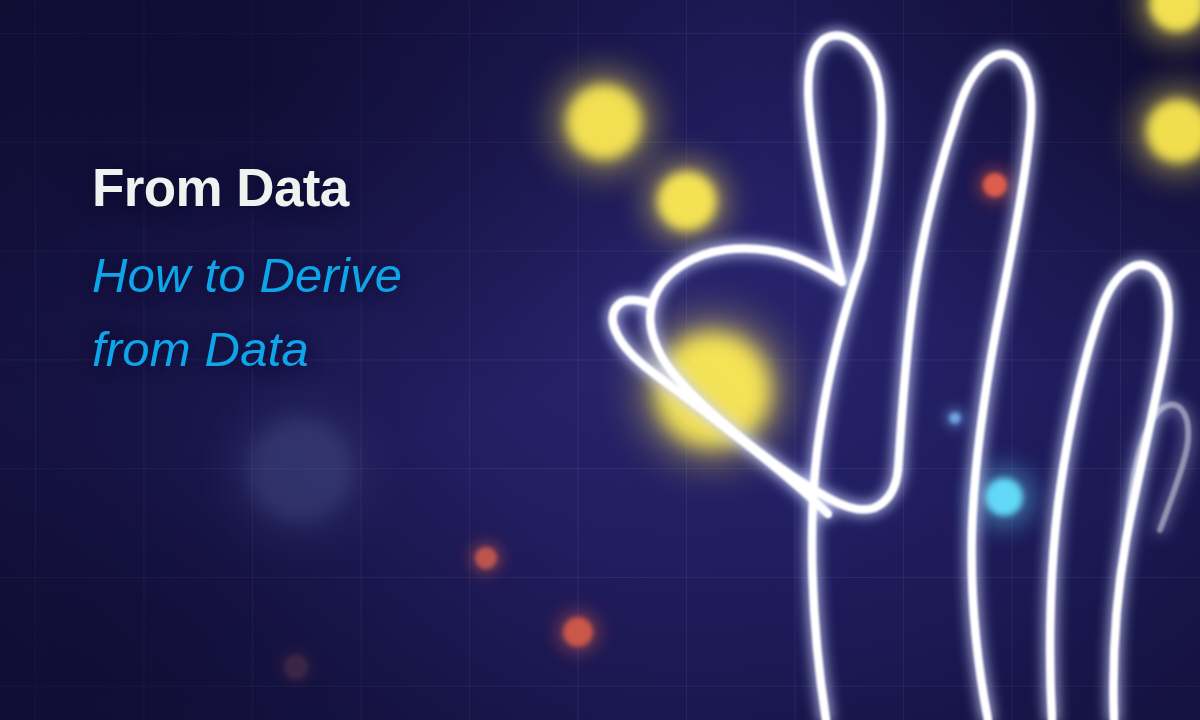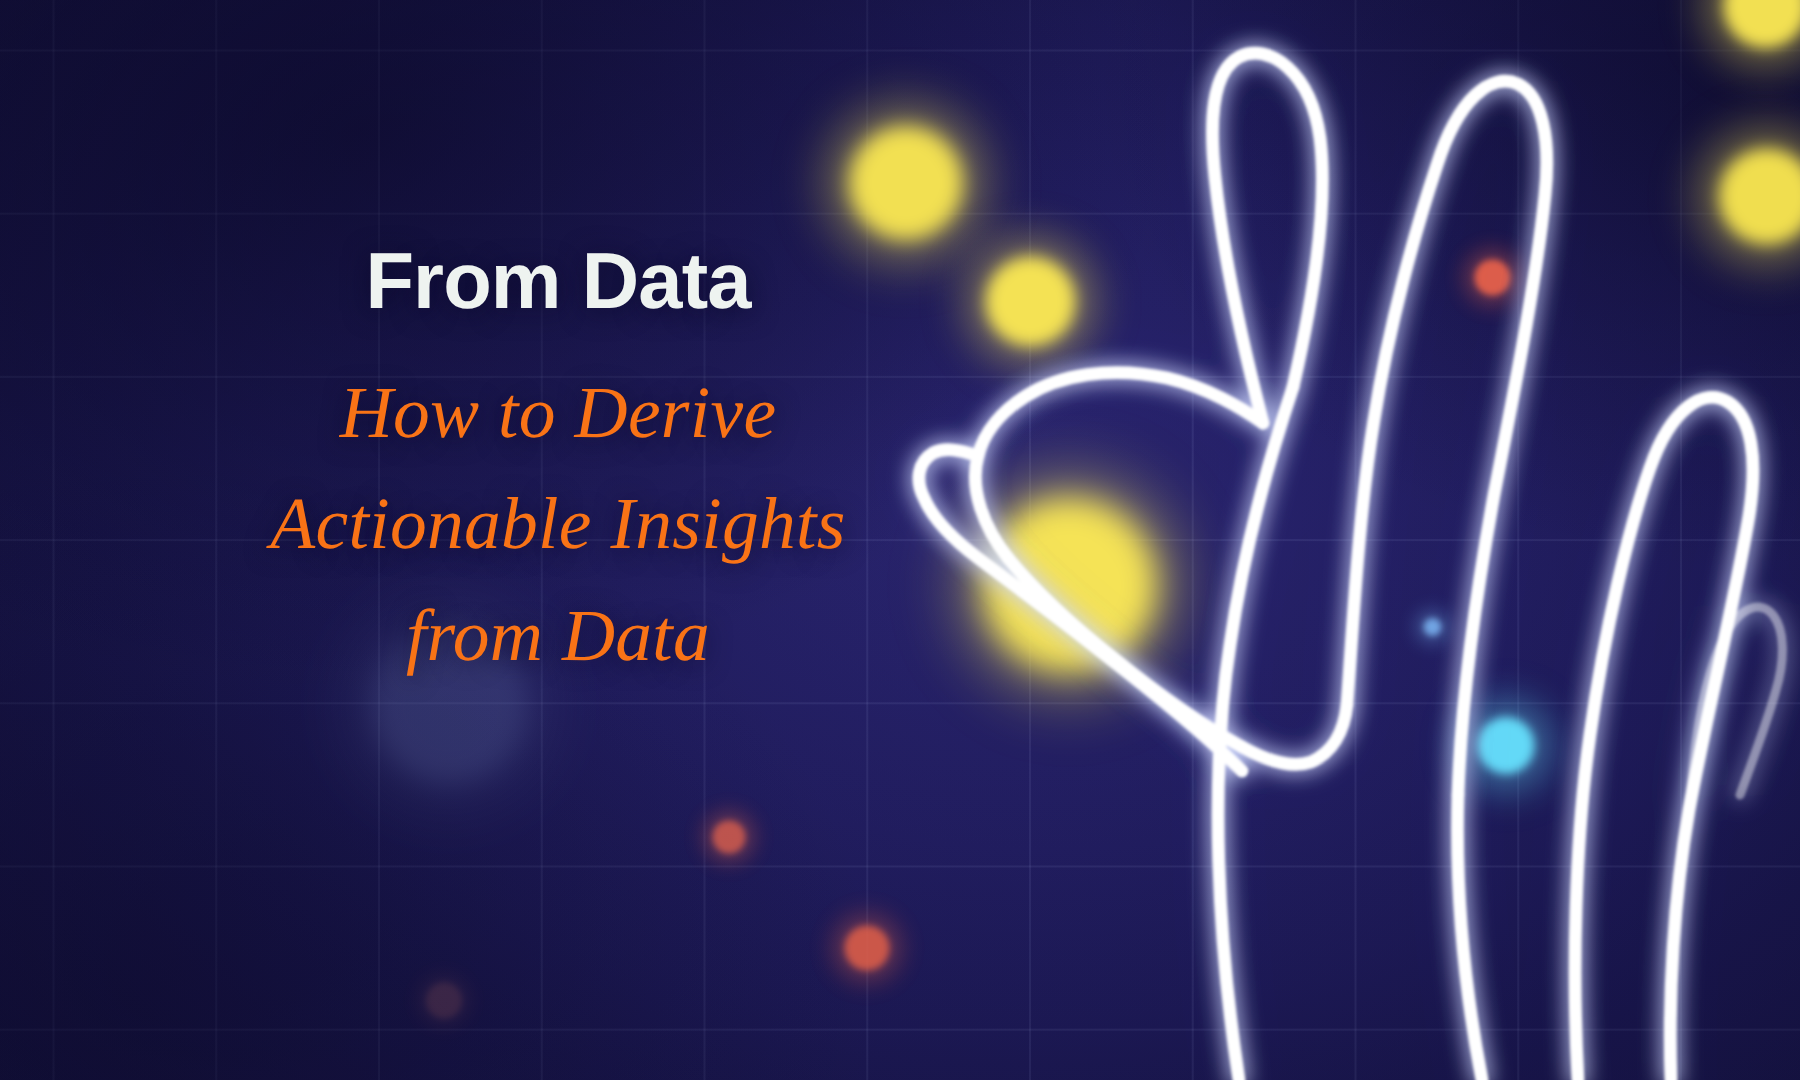--- a/index.html
+++ b/index.html
@@ -8,21 +8,20 @@
     background:#0d0b2e;
     font-family:"Liberation Sans", sans-serif;
     overflow:hidden;
   }
 
   #stage {
     position:relative;
     width:1200px; height:720px;
     overflow:hidden;
     background:#191650;
-    text-align:center;
   }
 
   
   .bg-base {
     position:absolute; inset:0;
     background:
       radial-gradient(ellipse 900px 620px at 58% 46%, #2a2570 0%, #221e62 38%, #1a1750 70%, #161343 100%),
       linear-gradient(160deg, #14113f 0%, #1c1856 45%, #171449 100%);
   }
   .bg-vignette {
@@ -70,27 +69,27 @@
     font-weight:700;
     font-size:53px;
     line-height:1.50;
     letter-spacing:-0.6px;
     color:#eef3f0;
     text-shadow:0 2px 18px rgba(10,8,40,0.75);
   }
   .headline .hl-line { display:block; }
   .subhead {
     margin-top:10px;
-    font-family:Liberation Serif, serif;
+    font-family:Liberation Sans, sans-serif;
     font-style:italic;
     font-weight:400;
     font-size:49px;
     line-height:1.53;
     letter-spacing:0.2px;
-    color:#f97316;
+    color:#0ea5e9;
     text-shadow:0 2px 16px rgba(10,8,40,0.70);
   }
   .subhead .sh-line { display:block; }
 </style>
 </head>
 <body>
 
 <div id="stage">
 
   <div class="bg-base"></div>
@@ -174,18 +173,17 @@
       </g>
     </svg>
   </div>
 
   <div class="text-block">
     <h1 class="headline">
       <span class="hl-line">From Data</span>
     </h1>
     <div class="subhead">
       <span class="sh-line">How to Derive</span>
-      <span class="sh-line">Actionable Insights</span>
       <span class="sh-line">from Data</span>
     </div>
   </div>
 
 </div>
 
 </body></html>

